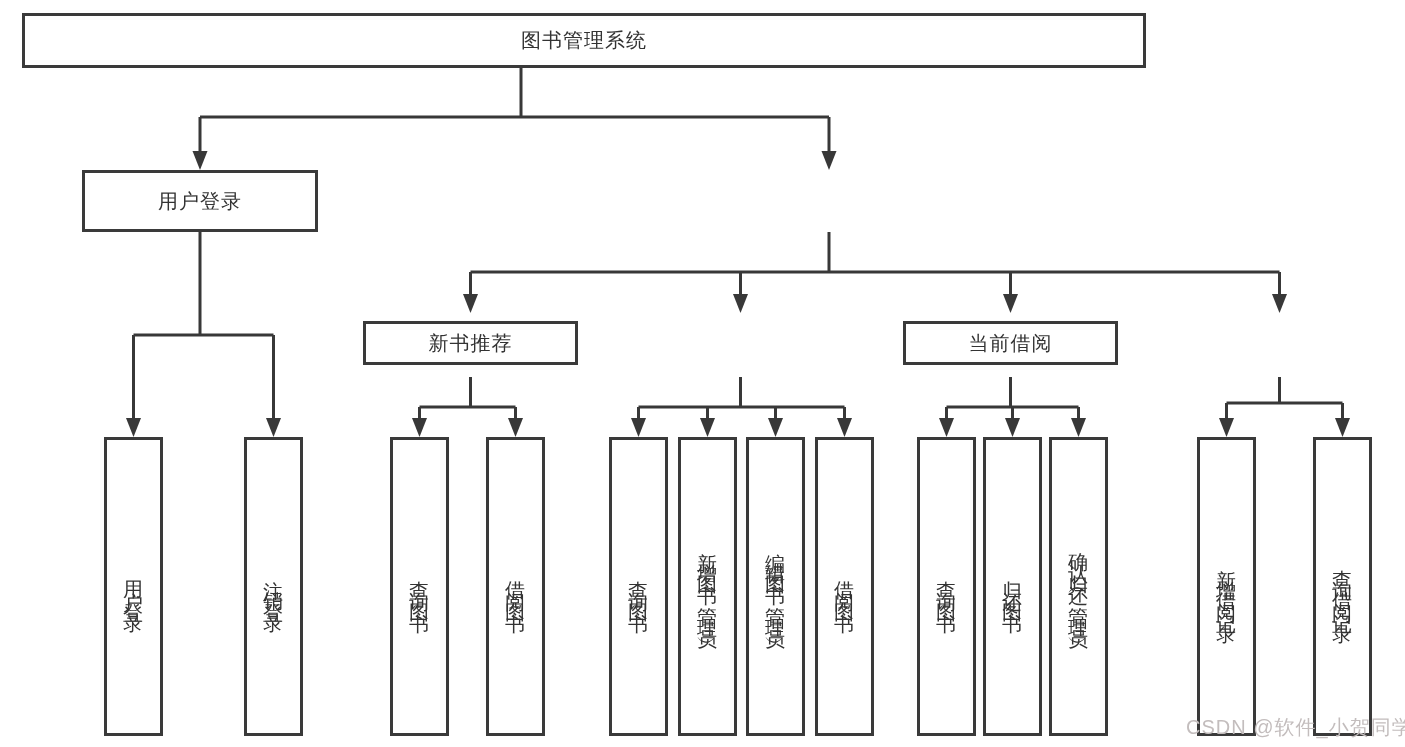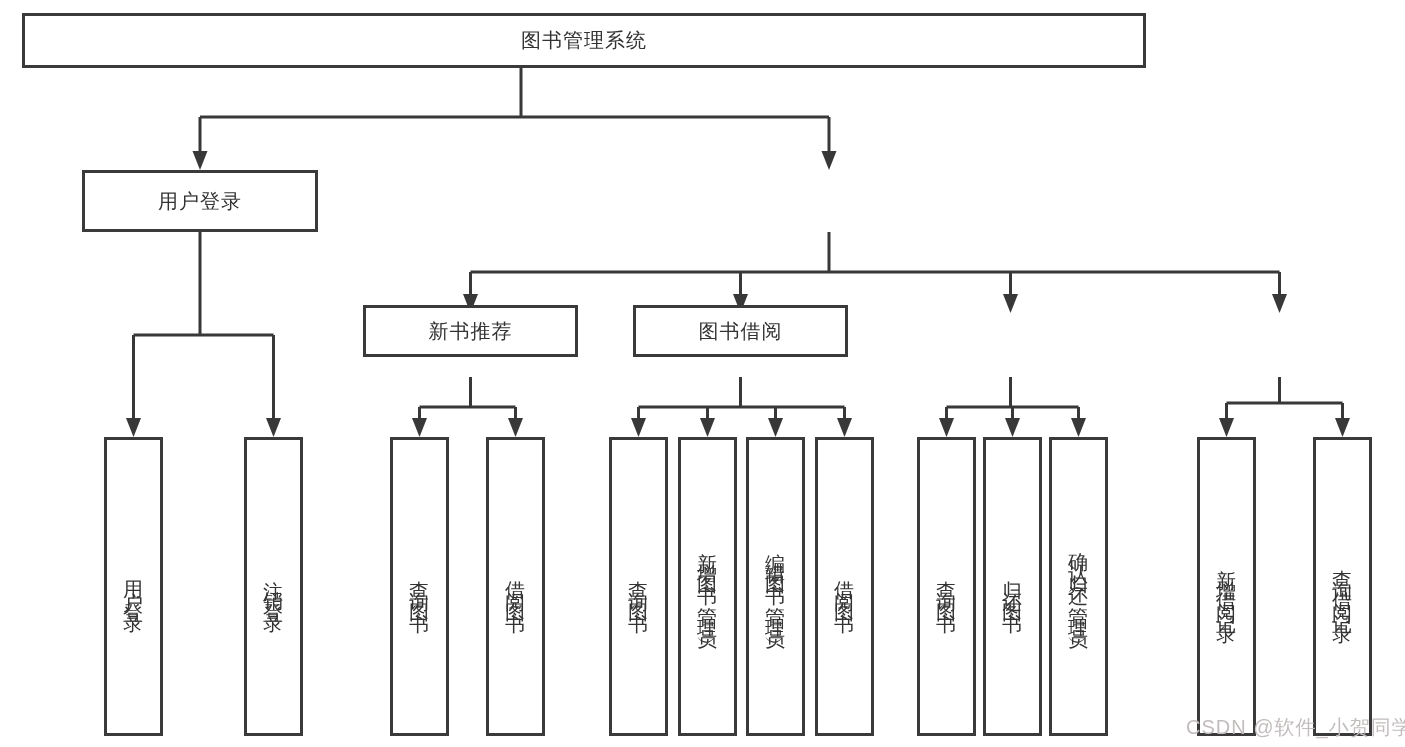--- a/index.html
+++ b/index.html
@@ -9,21 +9,21 @@
     overflow:hidden;
   }
   svg.connectors{position:absolute;left:0;top:0;z-index:1;}
   .box{
     position:absolute;box-sizing:border-box;background:#ffffff;
     border:3px solid #3a3a3a;display:flex;align-items:center;justify-content:center;
     z-index:2;font-size:20px;letter-spacing:1px;
   }
   .root{left:22px;top:13px;width:1124px;height:55px;}
   .l2{top:170px;width:236px;height:62px;}
-  .l3{top:305px;width:215px;height:52px;}
+  .l3{top:321px;width:215px;height:44px;}
   .leaf{top:437px;width:59px;height:299px;}
   .vtext{
     writing-mode:vertical-rl;text-orientation:mixed;line-height:1;
     letter-spacing:11px;font-size:20px;white-space:nowrap;
   }
   .watermark{
     position:absolute;left:1186px;top:714px;z-index:3;
     font-size:20px;color:#c3bdbd;letter-spacing:1px;white-space:nowrap;
   }
 </style>
@@ -76,22 +76,22 @@
     <span>图书管理系统</span>
   </div>
 
   <div class="box l2" style="left:82px">
     <span>用户登录</span>
   </div>
 
   <div class="box l3" style="left:363px">
     <span>新书推荐</span>
   </div>
-  <div class="box l3" style="left:633px">
-    <span>图书借阅</span>
+  <div class="box l3" style="left:903px">
+    <span>当前借阅</span>
   </div>
 
   <div class="box leaf" style="left:104px">
     <span class="vtext">用户登录</span>
   </div>
   <div class="box leaf" style="left:244px">
     <span class="vtext">注销登录</span>
   </div>
   <div class="box leaf" style="left:390px">
     <span class="vtext">查询图书</span>

